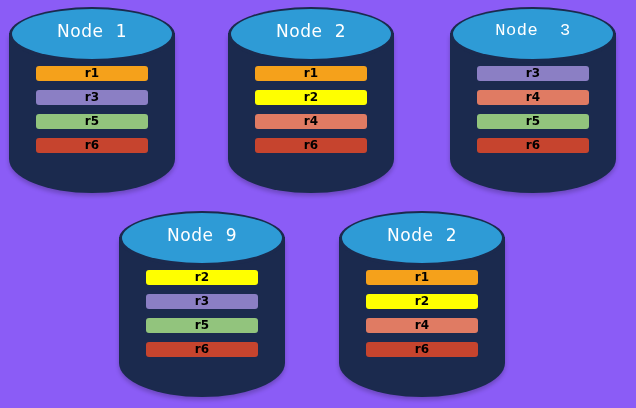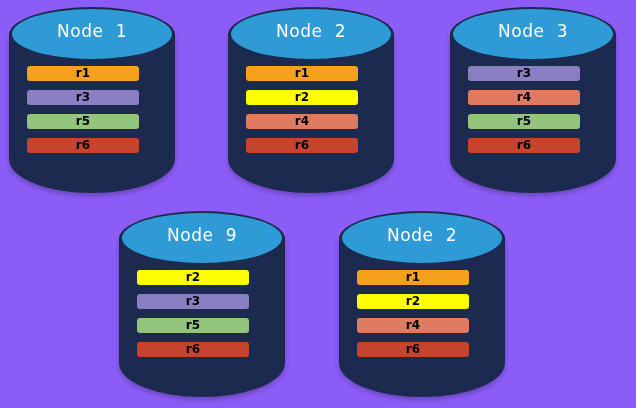--- a/index.html
+++ b/index.html
@@ -71,21 +71,21 @@
     text-align: center;
     color: #ffffff;
     font-size: 17px;
     font-family: "DejaVu Sans", sans-serif;
     letter-spacing: 0.6px;
     white-space: pre;
   }
 
   .replicas {
     position: absolute;
-    left: 18px;
+    left: 27px;
     top: 59px;
     width: 112px;
   }
 
   .replica-bar {
     position: relative;
     height: 15px;
     margin-bottom: 9px;
     border-radius: 3px;
     text-align: center;
@@ -124,21 +124,21 @@
         <div class="replica-bar" style="background: rgb(245, 161, 27); color: rgb(0, 0, 0);">r1</div>
         <div class="replica-bar" style="background: rgb(255, 255, 0); color: rgb(0, 0, 0);">r2</div>
         <div class="replica-bar" style="background: rgb(224, 123, 99); color: rgb(0, 0, 0);">r4</div>
         <div class="replica-bar" style="background: rgb(198, 68, 46); color: rgb(0, 0, 0);">r6</div>
       </div>
     </div>
     <div class="node" style="left: 450px; top: 7px;">
       <div class="cyl-body" style="background: rgb(27, 42, 78);"></div>
       <div class="cyl-top-rim" style="background: rgb(27, 42, 78);"></div>
       <div class="cyl-top" style="background: rgb(46, 155, 214);"></div>
-      <div class="node-label" style="color: rgb(255, 255, 255);">Node  3</div>
+      <div class="node-label" style="color: rgb(255, 255, 255); font-family: Liberation Mono, monospace;">Node  3</div>
       <div class="replicas">
         <div class="replica-bar" style="background: rgb(139, 127, 196); color: rgb(0, 0, 0);">r3</div>
         <div class="replica-bar" style="background: rgb(224, 123, 99); color: rgb(0, 0, 0);">r4</div>
         <div class="replica-bar" style="background: rgb(146, 196, 125); color: rgb(0, 0, 0);">r5</div>
         <div class="replica-bar" style="background: rgb(198, 68, 46); color: rgb(0, 0, 0);">r6</div>
       </div>
     </div>
     <div class="node" style="left: 119px; top: 211px;">
       <div class="cyl-body" style="background: rgb(27, 42, 78);"></div>
       <div class="cyl-top-rim" style="background: rgb(27, 42, 78);"></div>

